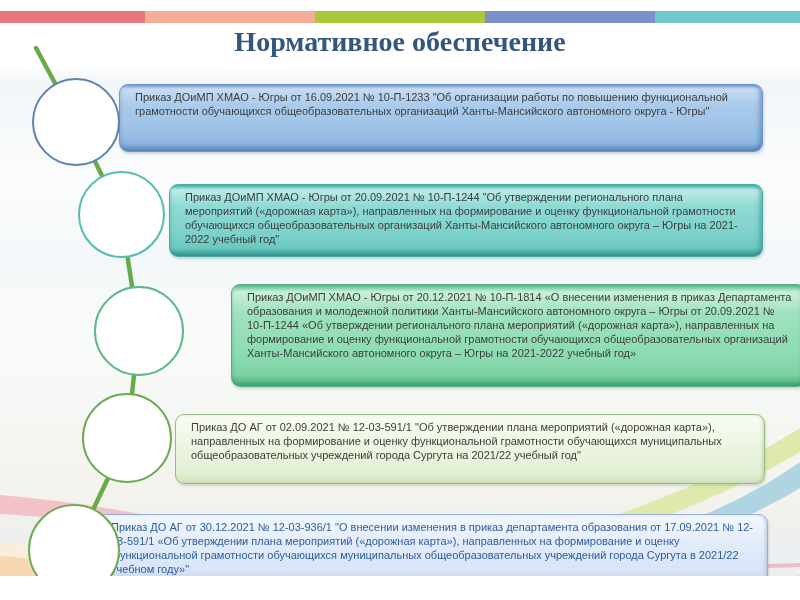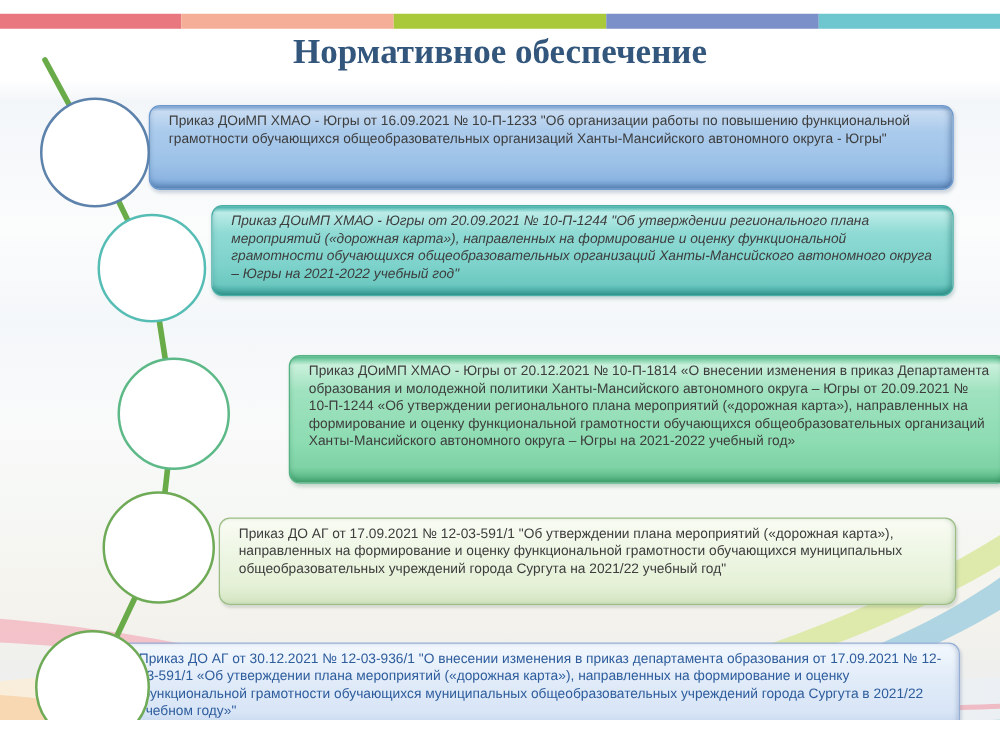--- a/index.html
+++ b/index.html
@@ -27,24 +27,24 @@
   
   .box{
     position:absolute;z-index:2;box-sizing:border-box;display:flex;align-items:flex-start;
     border-radius:9px;padding:6px 12px 6px 15px;
     font-size:11px;line-height:1.27;color:#3d3d3d;
   }
   .box1{left:119px;top:84px;width:644px;height:68px;
     background:linear-gradient(180deg,#7ea9d9 0%,#c8dcf2 6%,#abcbec 30%,#9dc2e8 68%,#8db5e2 88%,#6b99ce 100%);
     border:1px solid #6b99ce;
     box-shadow:inset -3px 0 4px rgba(60,95,140,.35), inset 0 -3px 4px rgba(60,95,140,.3), 1px 2px 3px rgba(100,120,150,.3);}
-  .box2{left:169px;top:164px;width:594px;height:73px;
+  .box2{left:169px;top:184px;width:594px;height:73px;
     background:linear-gradient(180deg,#45b7af 0%,#bdece8 7%,#8fdad4 30%,#7cd2cb 68%,#6cc8c0 88%,#3fa8a0 100%);
     border:1px solid #49aea6;
-    box-shadow:inset -3px 0 4px rgba(30,110,105,.3), inset 0 -3px 4px rgba(30,110,105,.28), 1px 2px 3px rgba(90,130,128,.3);font-style:italic;}
+    box-shadow:inset -3px 0 4px rgba(30,110,105,.3), inset 0 -3px 4px rgba(30,110,105,.28), 1px 2px 3px rgba(90,130,128,.3);}
   .box3{left:188px;top:284px;width:575px;height:103px;
     background:linear-gradient(180deg,#55c08d 0%,#c9f0db 7%,#9fe2bf 28%,#8ddcb2 68%,#7ed2a5 88%,#4fb37d 100%);
     border:1px solid #55b383;
     box-shadow:inset -3px 0 4px rgba(40,120,80,.3), inset 0 -3px 4px rgba(40,120,80,.28), 1px 2px 3px rgba(90,135,110,.3);margin-left:43px;}
   .box4{left:175px;top:414px;width:590px;height:70px;
     background:linear-gradient(180deg,#f9fcf4 0%,#eef6e4 40%,#e4f0d6 80%,#d3e4c0 100%);
     border:1px solid #9bbd85;
     box-shadow:inset -2px 0 3px rgba(120,150,110,.25), 1px 2px 2px rgba(120,140,120,.25);}
   .box5{left:95px;top:514px;width:673px;height:70px;color:#2e5d9d;
     background:linear-gradient(180deg,#f3f8fd 0%,#e2ecf9 40%,#d8e5f6 80%,#c3d4ec 100%);
@@ -101,21 +101,21 @@
   <div class="box box1">
     <span>Приказ ДОиМП ХМАО - Югры от 16.09.2021 № 10-П-1233 "Об организации работы по повышению функциональной грамотности обучающихся общеобразовательных организаций Ханты-Мансийского автономного округа - Югры"</span>
   </div>
   <div class="box box2">
     <span>Приказ ДОиМП ХМАО - Югры от 20.09.2021 № 10-П-1244 "Об утверждении регионального плана мероприятий («дорожная карта»), направленных на формирование и оценку функциональной грамотности обучающихся общеобразовательных организаций Ханты-Мансийского автономного округа – Югры на 2021-2022 учебный год"</span>
   </div>
   <div class="box box3">
     <span>Приказ ДОиМП ХМАО - Югры от 20.12.2021 № 10-П-1814 «О внесении изменения в приказ Департамента образования и молодежной политики Ханты-Мансийского автономного округа – Югры от 20.09.2021 № 10-П-1244 «Об утверждении регионального плана мероприятий («дорожная карта»), направленных на формирование и оценку функциональной грамотности обучающихся общеобразовательных организаций Ханты-Мансийского автономного округа – Югры на 2021-2022 учебный год»</span>
   </div>
   <div class="box box4">
-    <span>Приказ ДО АГ от 17.09.2021 № 12-03-591/1 "Об утверждении плана мероприятий («дорожная карта»), направленных на формирование и оценку функциональной грамотности обучающихся муниципальных общеобразовательных учреждений города Сургута на 2021/22 учебный год"</span>
+    <span>Приказ ДО АГ от 02.09.2021 № 12-03-591/1 "Об утверждении плана мероприятий («дорожная карта»), направленных на формирование и оценку функциональной грамотности обучающихся муниципальных общеобразовательных учреждений города Сургута на 2021/22 учебный год"</span>
   </div>
   <div class="box box5">
     <span>Приказ ДО АГ от 30.12.2021 № 12-03-936/1 "О внесении изменения в приказ департамента образования от 17.09.2021 № 12-03-591/1 «Об утверждении плана мероприятий («дорожная карта»), направленных на формирование и оценку функциональной грамотности обучающихся муниципальных общеобразовательных учреждений города Сургута в 2021/22 учебном году»"</span>
   </div>
 
   <div class="circle c1"></div>
   <div class="circle c2"></div>
   <div class="circle c3"></div>
   <div class="circle c4"></div>
   <div class="circle c5"></div>

